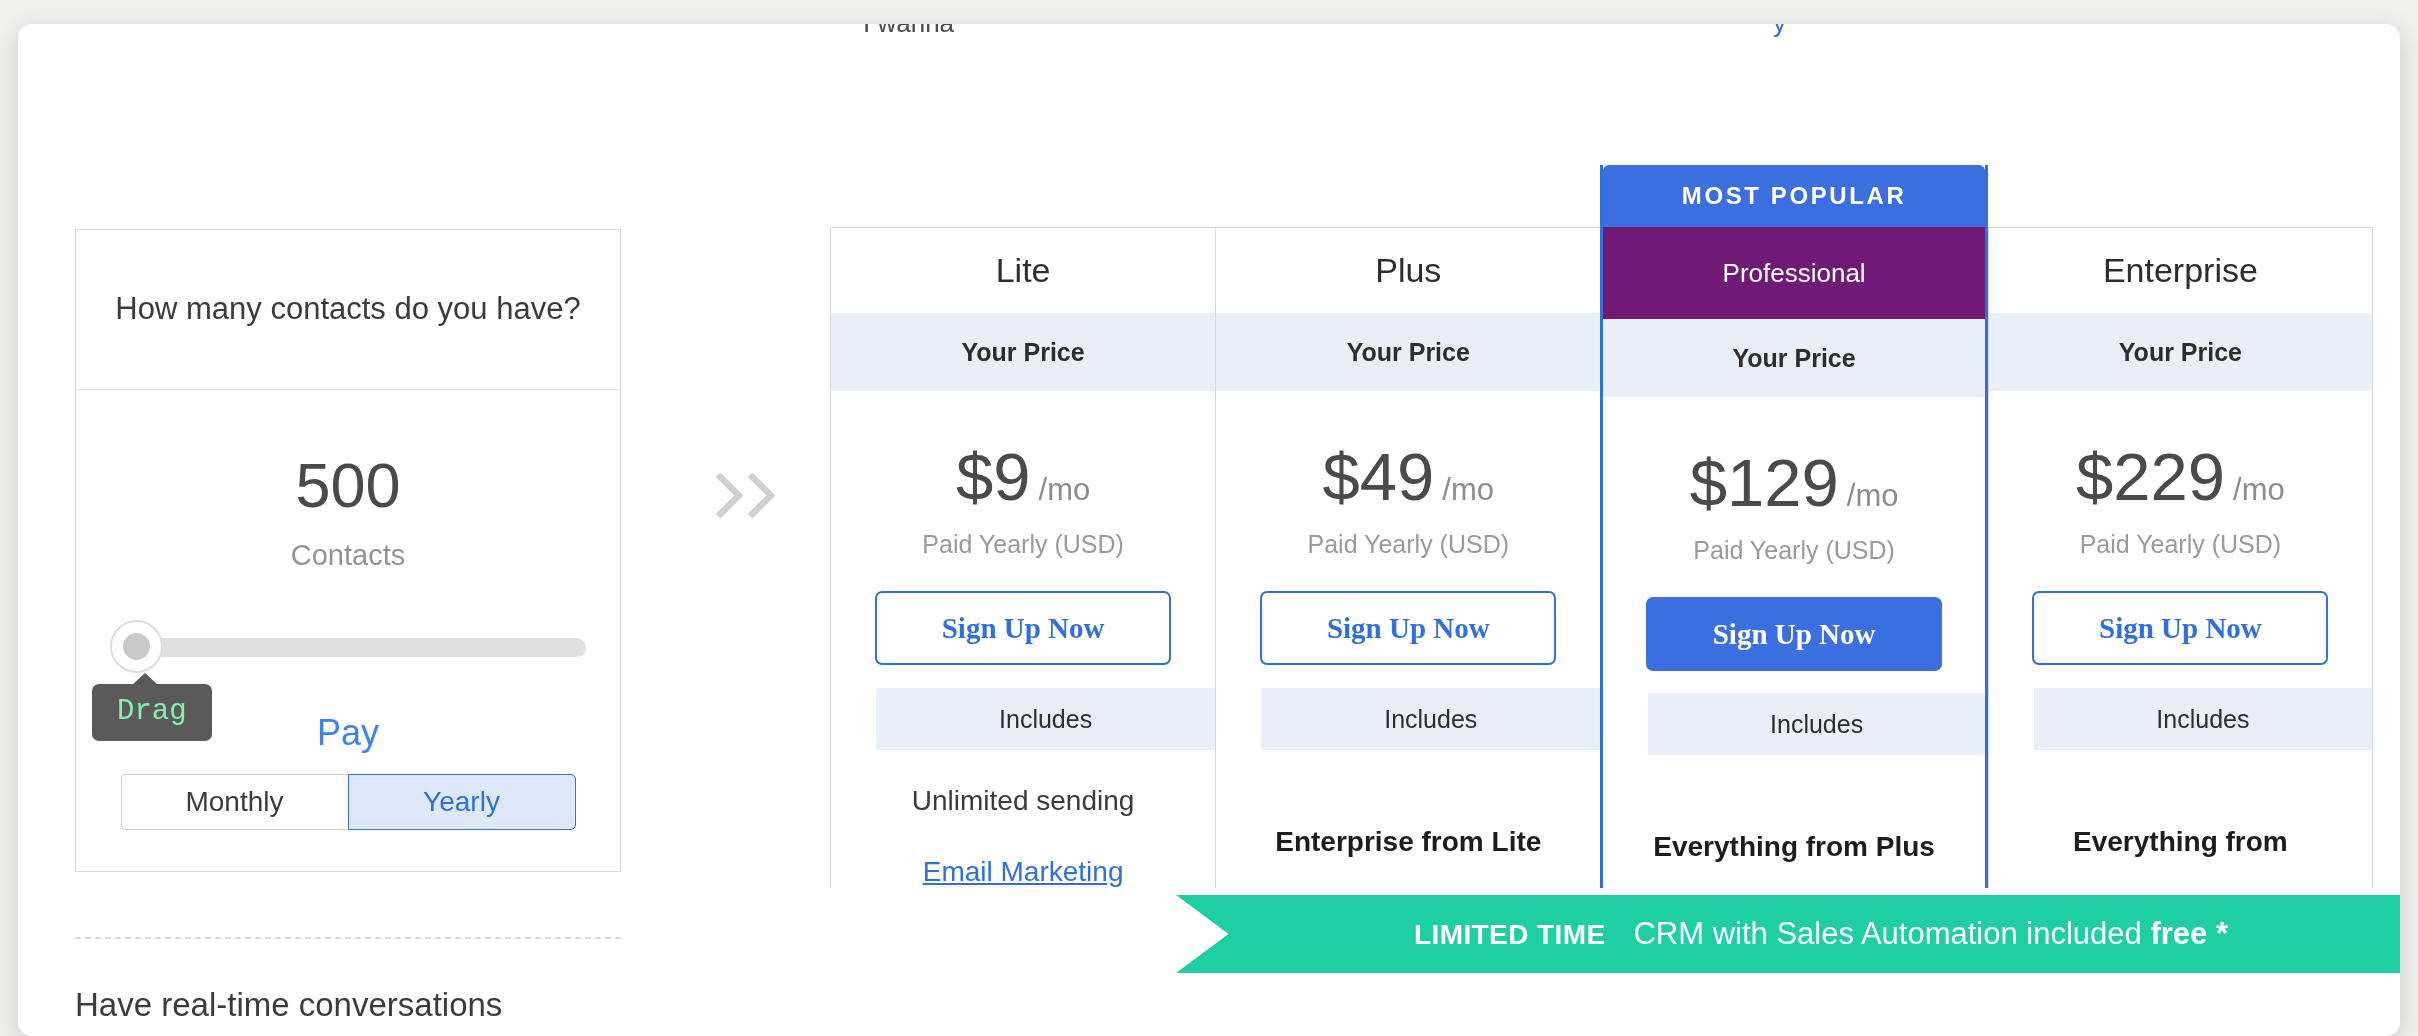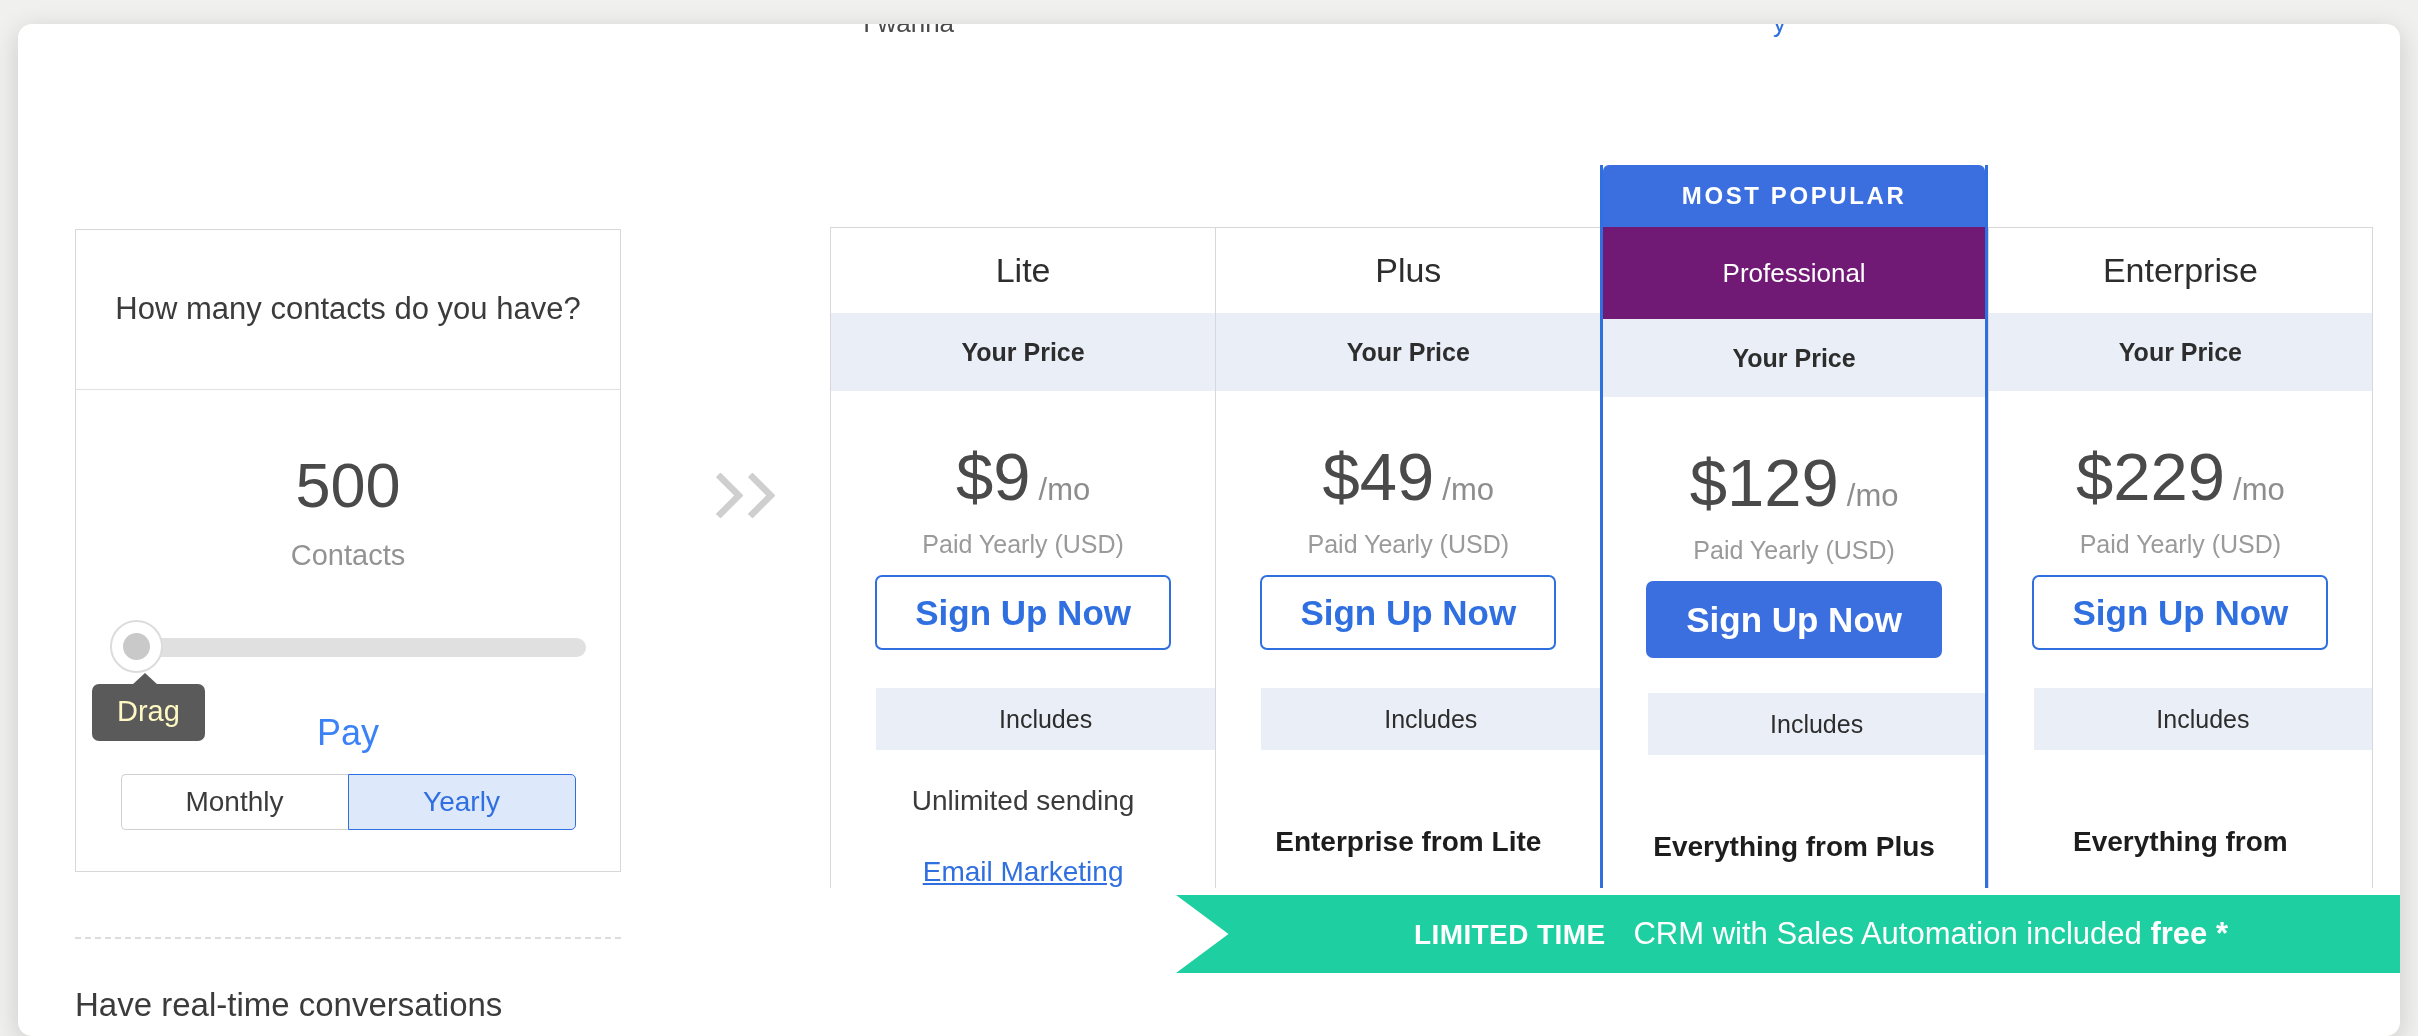--- a/index.html
+++ b/index.html
@@ -78,25 +78,26 @@
     border: 2px solid #dcdcdc;
     display: flex; align-items: center; justify-content: center;
   }
   .slider-handle::after {
     content: ""; width: 27px; height: 27px; border-radius: 50%;
     background: #c9c9c9;
   }
   .drag-tooltip {
     position: absolute;
     left: -18px; top: 59px;
-    background: #5a5a5a; color: #fef9c3;
+    background: #5a5a5a; color: #86efac;
     font-size: 29px; font-weight: 400;
     padding: 11px 25px 13px 25px;
     border-radius: 7px;
     white-space: nowrap;
+    font-family: Liberation Mono, monospace;
   }
   .drag-tooltip::before {
     content: ""; position: absolute; left: 40px; top: -11px;
     border-left: 13px solid transparent;
     border-right: 13px solid transparent;
     border-bottom: 12px solid #5a5a5a;
   }
 
   
   .pay-label {
@@ -182,25 +183,25 @@
   .price-amount {
     font-size: 67px; color: #4a4a4a; font-weight: 300; line-height: 1;
   }
   .price-per {
     font-size: 31px; color: #8d8d8d; margin-left: 8px; font-weight: 400;
   }
   .price-note {
     margin-top: 20px; font-size: 25px; color: #9a9a9a;
   }
   .signup-btn {
-    margin: 16px auto 0 auto;
+    margin: 32px auto 0 auto;
     width: 296px; height: 75px;
     border: 2px solid #2f6fe0; border-radius: 7px;
     background: #fff; color: #2f6fe0;
-    font-size: 35px; font-family: Liberation Sans, sans-serif; font-weight: 600;
+    font-size: 29px; font-family: Liberation Serif, serif; font-weight: 600;
     cursor: pointer;
     display: flex; align-items: center; justify-content: center;
   }
   .signup-btn.filled {
     background: #3b6fe0; color: #fff; border-color: #3b6fe0;
     width: 296px; height: 77px;
   }
   .pcol-includes {
     margin-top: 23px;
     height: 62px; background: #eaeef7;

